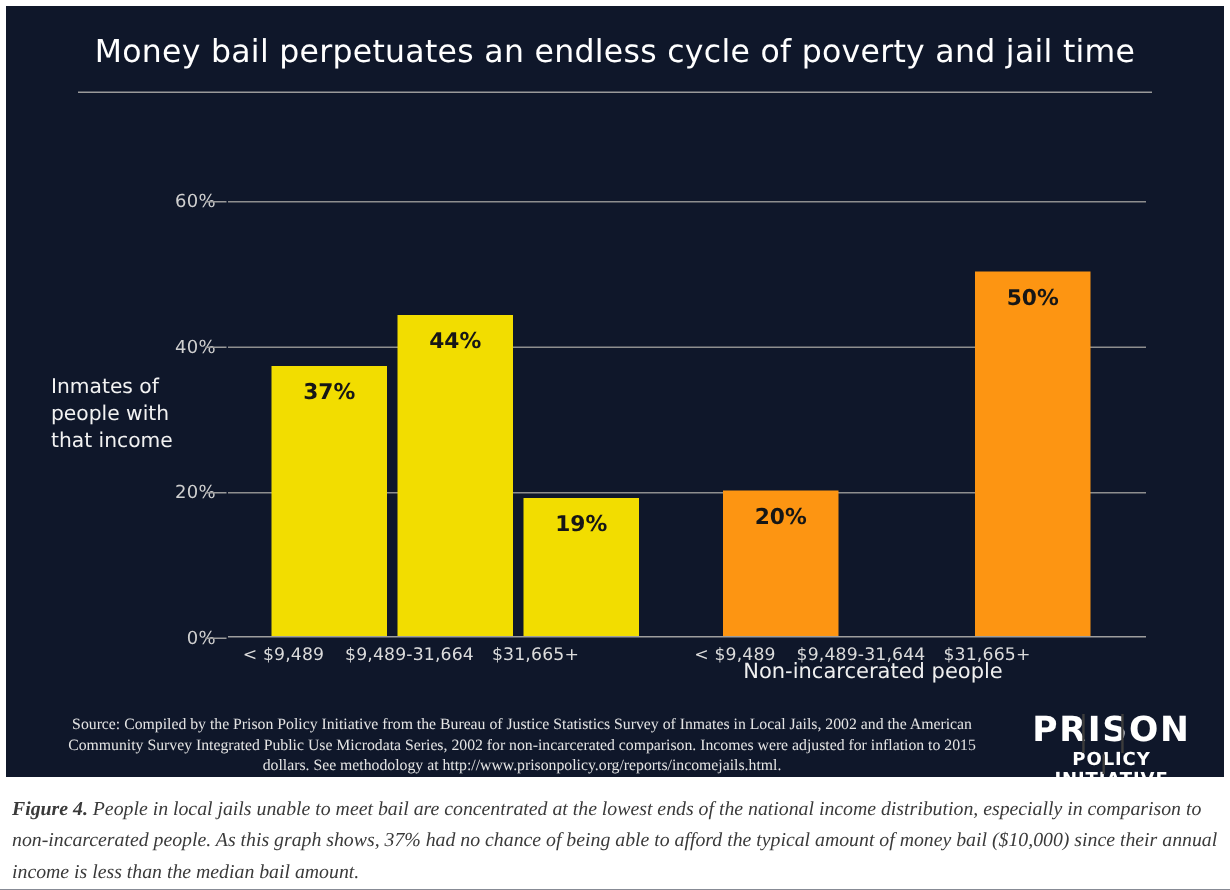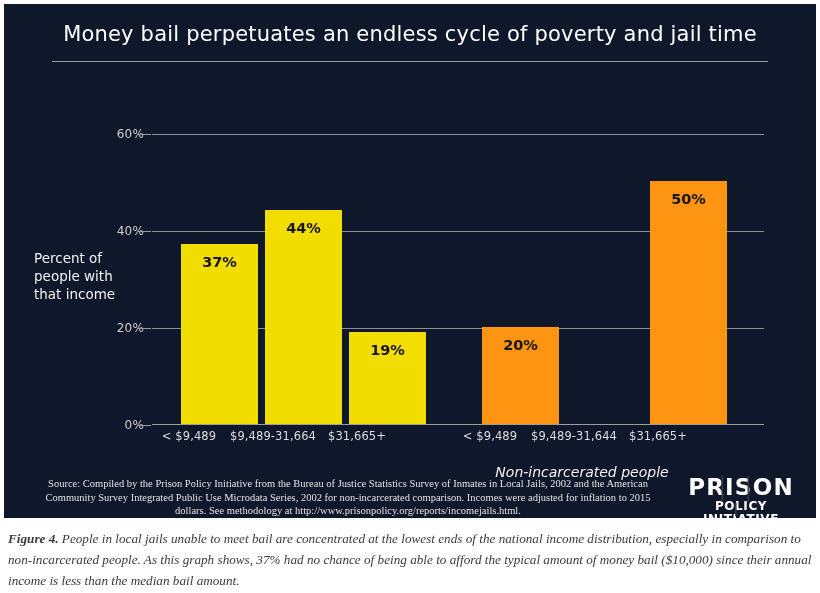--- a/index.html
+++ b/index.html
@@ -170,21 +170,21 @@
 <div id="root">
 
   <div class="panel">
     <div class="panel-inner">
 
       <div class="chart-title">Money bail perpetuates an endless cycle of poverty and jail time</div>
       <div class="title-rule"></div>
 
 
       <div class="axis-title">
-        <div>Percent of</div>
+        <div>Inmates of</div>
         <div>people with</div>
         <div>that income</div>
       </div>
 
       <div class="ylab" style="left:88px;top:123px;">60%</div>
       <div class="ylab" style="left:88px;top:220px;">40%</div>
       <div class="ylab" style="left:88px;top:317px;">20%</div>
       <div class="ylab" style="left:88px;top:414px;">0%</div>
 
       <div class="tickmark" style="left:133px;top:130px;"></div>
@@ -218,21 +218,21 @@
       </div>
 
       <div class="catlab" style="left:137px;top:425px;width:96px;">&lt; $9,489</div>
       <div class="catlab" style="left:221px;top:425px;width:96px;">$9,489-31,664</div>
       <div class="catlab" style="left:305px;top:425px;width:96px;">$31,665+</div>
 
       <div class="catlab" style="left:438px;top:425px;width:96px;">&lt; $9,489</div>
       <div class="catlab" style="left:522px;top:425px;width:96px;">$9,489-31,644</div>
       <div class="catlab" style="left:606px;top:425px;width:96px;">$31,665+</div>
 
-      <div class="grouplab" style="left:470px;top:460px;width:216px;font-style:italic;">Non-incarcerated people</div>
+      <div class="grouplab" style="left:470px;top:436px;width:216px;">Non-incarcerated people</div>
 
       <div class="source">Source: Compiled by the Prison Policy Initiative from the Bureau of Justice Statistics Survey of Inmates in Local Jails, 2002 and the American Community Survey Integrated Public Use Microdata Series, 2002 for non-incarcerated comparison. Incomes were adjusted for inflation to 2015 dollars. See methodology at http://www.prisonpolicy.org/reports/incomejails.html.</div>
 
       <div class="logo">
         <div class="logo-top">PRISON</div>
         <div class="logo-bottom">POLICY INITIATIVE</div>
         <svg class="logo-bars" viewBox="0 0 122 42">
           <rect x="41.5" y="1" width="1.6" height="26" fill="#3c3c3c"></rect>
           <rect x="67.5" y="1" width="1.6" height="26" fill="#3c3c3c"></rect>
           <rect x="55.0" y="28" width="1.6" height="13" fill="#3c3c3c"></rect>

